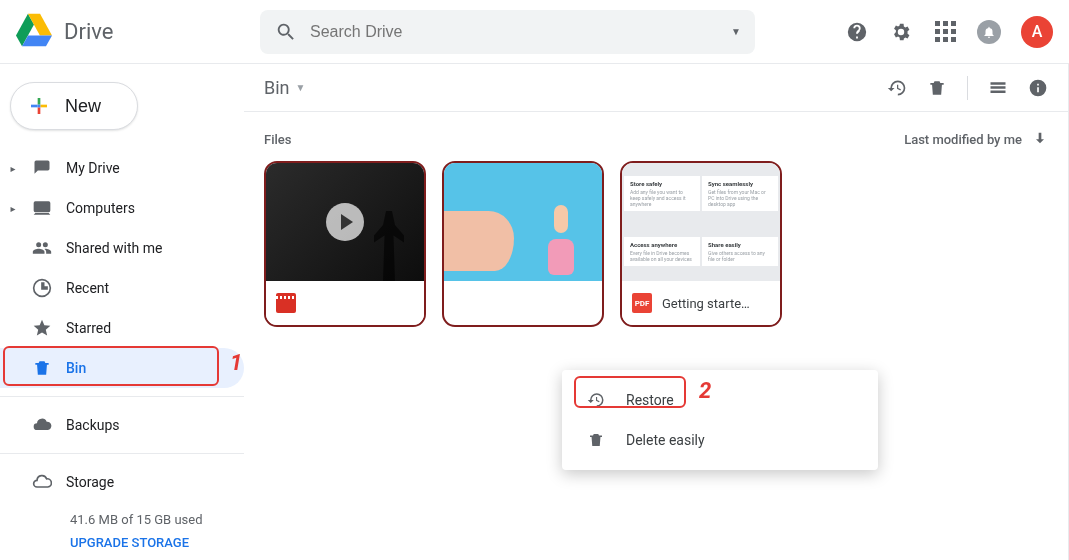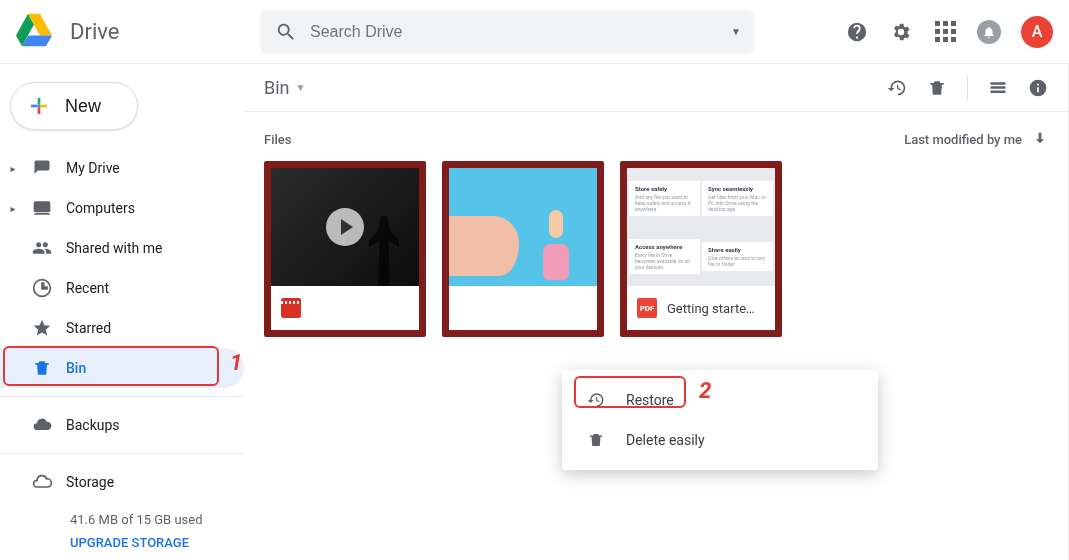--- a/index.html
+++ b/index.html
@@ -1,18 +1,18 @@
 <!DOCTYPE html>
 <html><head>
 <meta charset="utf-8">
 <style>
   * { box-sizing: border-box; margin: 0; padding: 0; }
   body { font-family: Roboto, Arial, sans-serif; font-size: 14px; color: #202124; background: #fff; width: 1069px; height: 560px; overflow: hidden; }
   .header { display: flex; align-items: center; height: 64px; padding: 0 16px; border-bottom: 1px solid #e8eaed; }
-  .logo-area { display: flex; align-items: center; width: 244px; gap: 18px; }
+  .logo-area { display: flex; align-items: center; width: 244px; gap: 12px; }
   .logo-icon svg { width: 36px; height: 36px; }
   .product-name { font-size: 22px; color: #5f6368; }
   .search-bar { flex: 0 0 495px; display: flex; align-items: center; height: 44px; background: #f1f3f4; border-radius: 8px; padding: 0 14px; gap: 12px; }
   .search-bar input { flex: 1; border: none; background: transparent; font-size: 16px; color: #5f6368; outline: none; }
   .search-dd { font-size: 10px; color: #5f6368; }
   .header-spacer { flex: 1; }
   .header-icons { display: flex; align-items: center; gap: 20px; margin-left: 20px; }
   .hicon { width: 24px; height: 24px; display: flex; align-items: center; justify-content: center; color: #5f6368; cursor: pointer; }
   .hicon svg { width: 22px; height: 22px; fill: currentColor; }
   .apps-grid { display: grid; grid-template-columns: repeat(3, 5px); grid-template-rows: repeat(3, 5px); gap: 3px; }
@@ -44,21 +44,21 @@
   .toolbar-spacer { flex: 1; }
   .tool-icons { display: flex; align-items: center; gap: 20px; }
   .tool-div { width: 1px; height: 24px; background: #dadce0; }
   .tool-icon { color: #5f6368; cursor: pointer; display: flex; }
   .tool-icon svg { width: 20px; height: 20px; fill: currentColor; }
 
   .content { padding: 18px 20px; }
   .row-head { display: flex; justify-content: space-between; align-items: center; color: #5f6368; font-size: 13px; font-weight: 500; margin-bottom: 12px; }
   .sort { display: flex; align-items: center; gap: 10px; cursor: pointer; }
   .files { display: flex; gap: 16px; }
-  .card { width: 162px; border: 7px solid #7f1d1d; border-radius: 2px; overflow: hidden; background: #fff; }
+  .card { width: 162px; border: 2px solid #7f1d1d; border-radius: 13px; overflow: hidden; background: #fff; }
   .thumb { width: 100%; height: 118px; background: #f1f3f4; position: relative; display: flex; align-items: center; justify-content: center; }
   .thumb.video { background: linear-gradient(135deg,#2b2b2b,#0d0d0d); }
   .play { width: 38px; height: 38px; border-radius: 50%; background: rgba(255,255,255,.7); display: flex; align-items: center; justify-content: center; }
   .play::after { content: ""; border-left: 12px solid #333; border-top: 8px solid transparent; border-bottom: 8px solid transparent; margin-left: 3px; }
   .silhouette { position:absolute; right:20px; bottom:0; width:30px; height:70px; background: rgba(0,0,0,.6); clip-path: polygon(40% 0,60% 0,70% 20%,100% 35%,100% 45%,65% 35%,70% 100%,30% 100%,35% 35%,0 45%,0 35%,30% 20%); }
   .thumb.photo { background: #56c3e8; }
   .hand { position:absolute; left:0; bottom:10px; width:70px; height:60px; background:#f1bfa6; border-radius: 0 40% 30% 0 / 0 50% 60% 0; }
   .doll { position:absolute; right:28px; bottom:6px; width:26px; height:70px; }
   .doll::before { content:""; position:absolute; top:0; left:6px; width:14px; height:28px; background:#f6c9a8; border-radius:7px; }
   .doll::after { content:""; position:absolute; bottom:0; left:0; width:26px; height:36px; background:#f29bb8; border-radius:8px 8px 6px 6px; }

